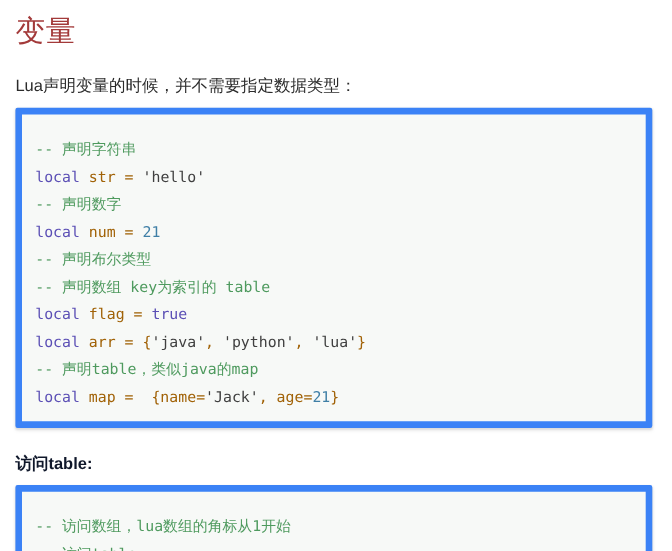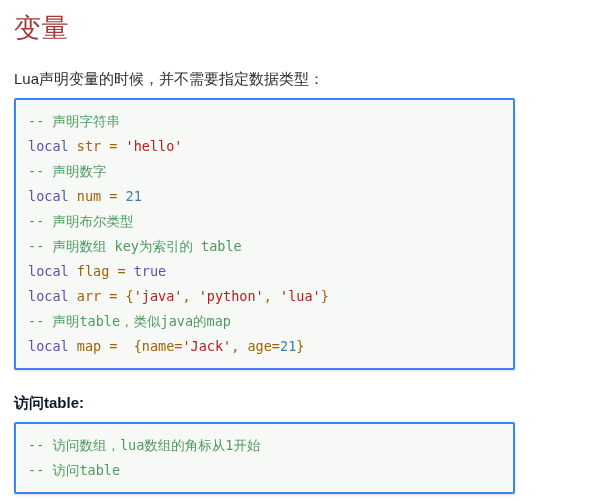--- a/index.html
+++ b/index.html
@@ -49,42 +49,42 @@
     font-size: 15px;
     line-height: 20px;
     color: #0f172a;
     font-weight: bold;
   }
 
   
   .code-block {
     margin: 9px 0 0 0;
     background: #f7f9f7;
-    border: 2px solid #3b82f6;
+    border: 6px solid #3b82f6;
     border-radius: 2px;
     box-shadow: 0 1px 2px rgba(0,0,0,0.10), 0 2px 4px rgba(0,0,0,0.05);
-    padding: 9px 0 9px 12px;
+    padding: 20px 0 9px 12px;
     box-sizing: border-box;
-    width: 501px;
+    width: 579px;
     overflow: hidden;
   }
 
   .code-line {
     font-family: "DejaVu Sans Mono", "Liberation Mono", monospace;
     font-size: 13.5px;
     line-height: 25px;
     white-space: pre;
     color: #303030;
     letter-spacing: 0px;
   }
 
   
   .tok-comment  { color: #4e9a5e; }
   .tok-keyword  { color: #5b4fb5; }
-  .tok-string   { color: #b91c1c; }
+  .tok-string   { color: #404040; }
   .tok-number   { color: #3f7fa6; }
   .tok-plain    { color: #a16207; }
 
   
   .watermark {
     position: absolute;
     right: 12px;
     bottom: 4px;
     font-size: 12px;
     line-height: 14px;

